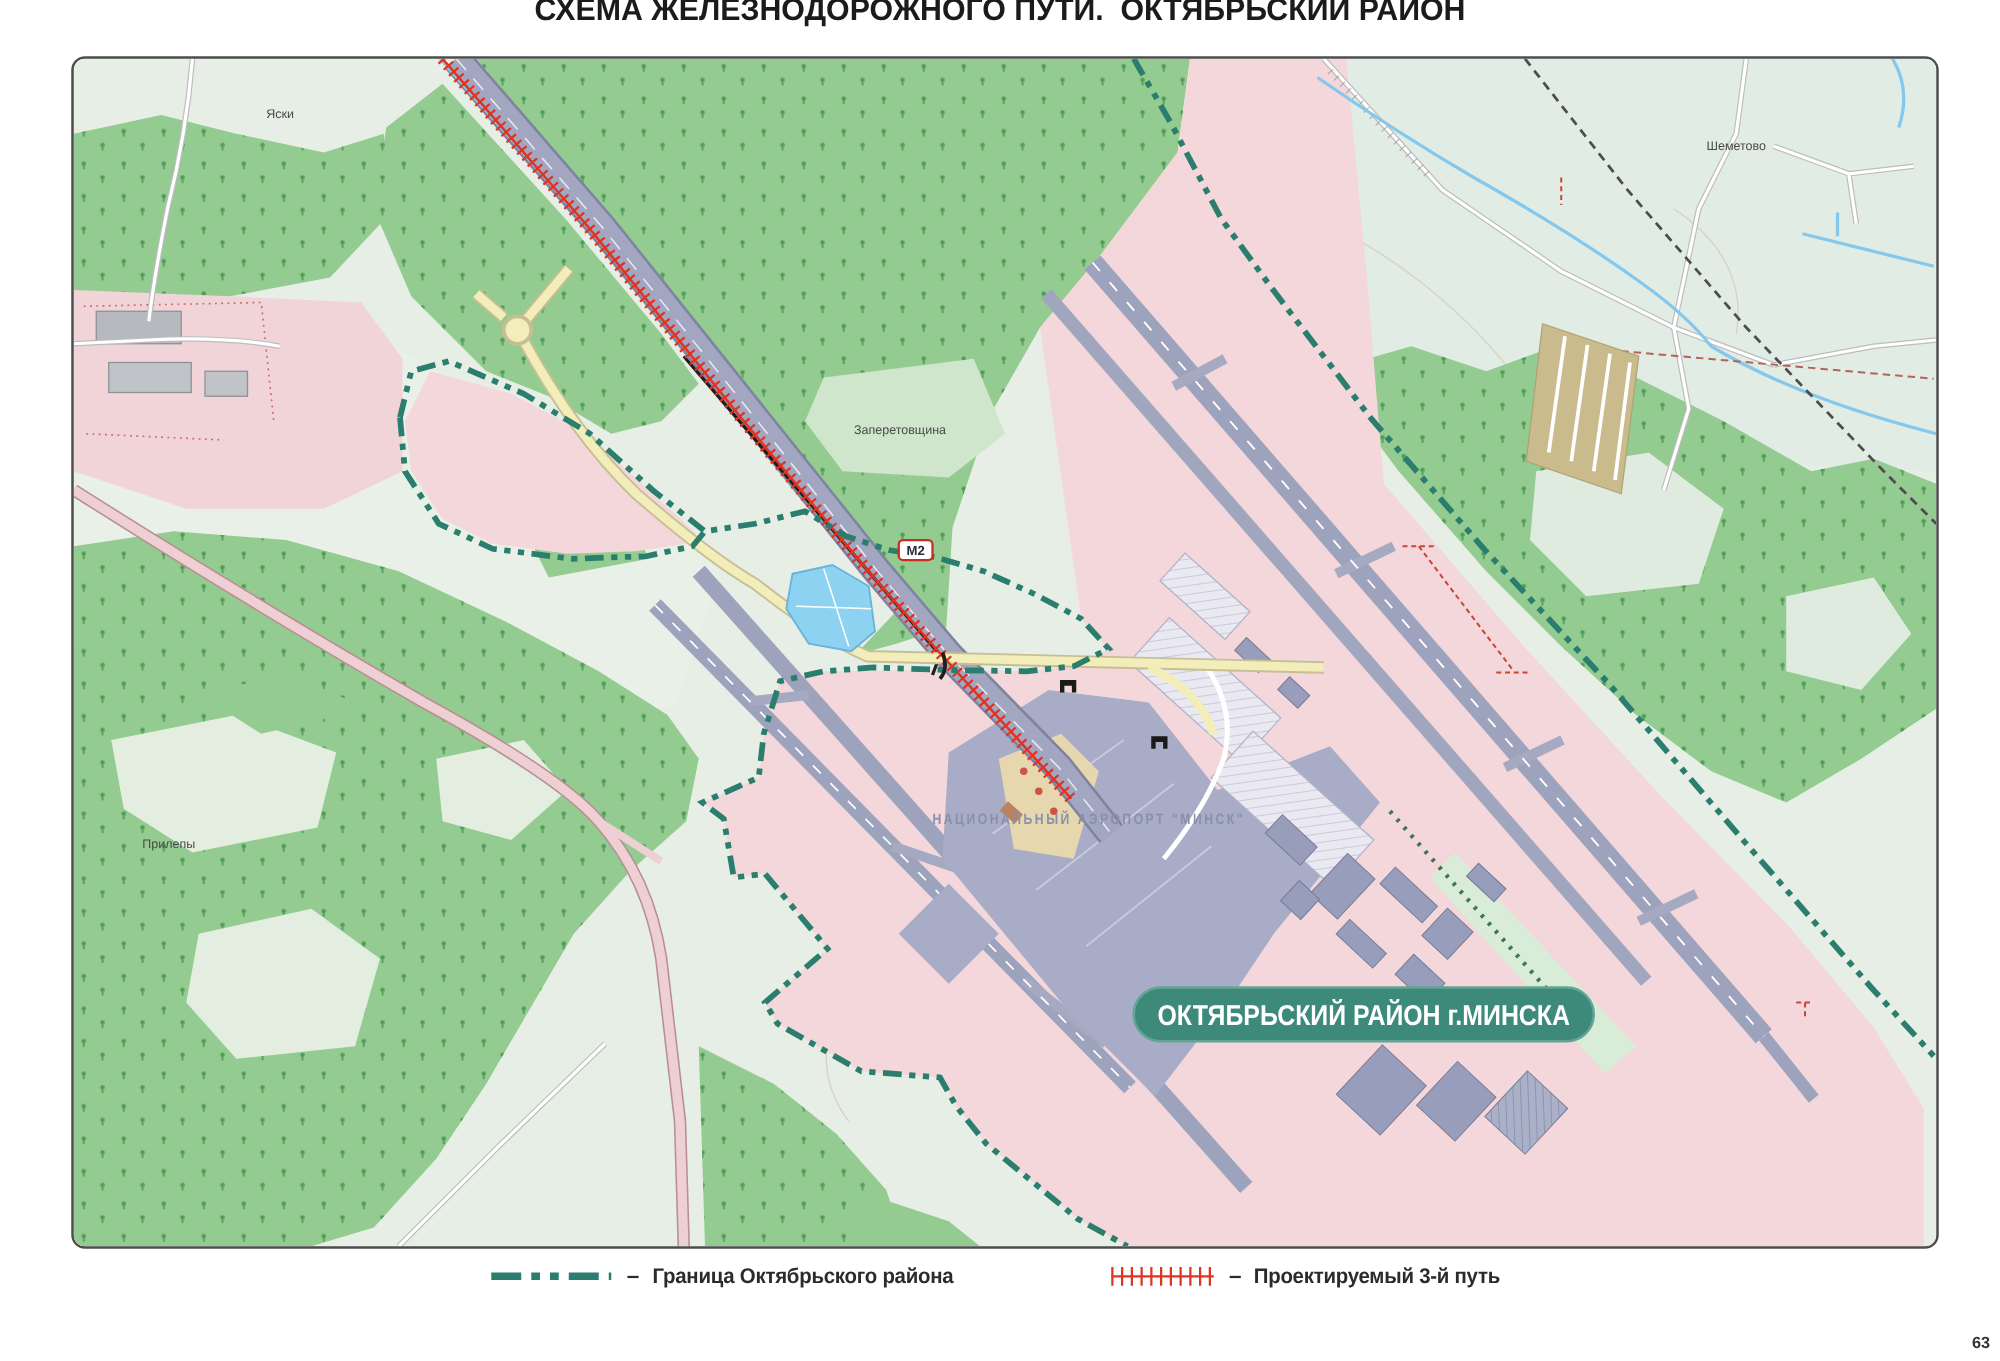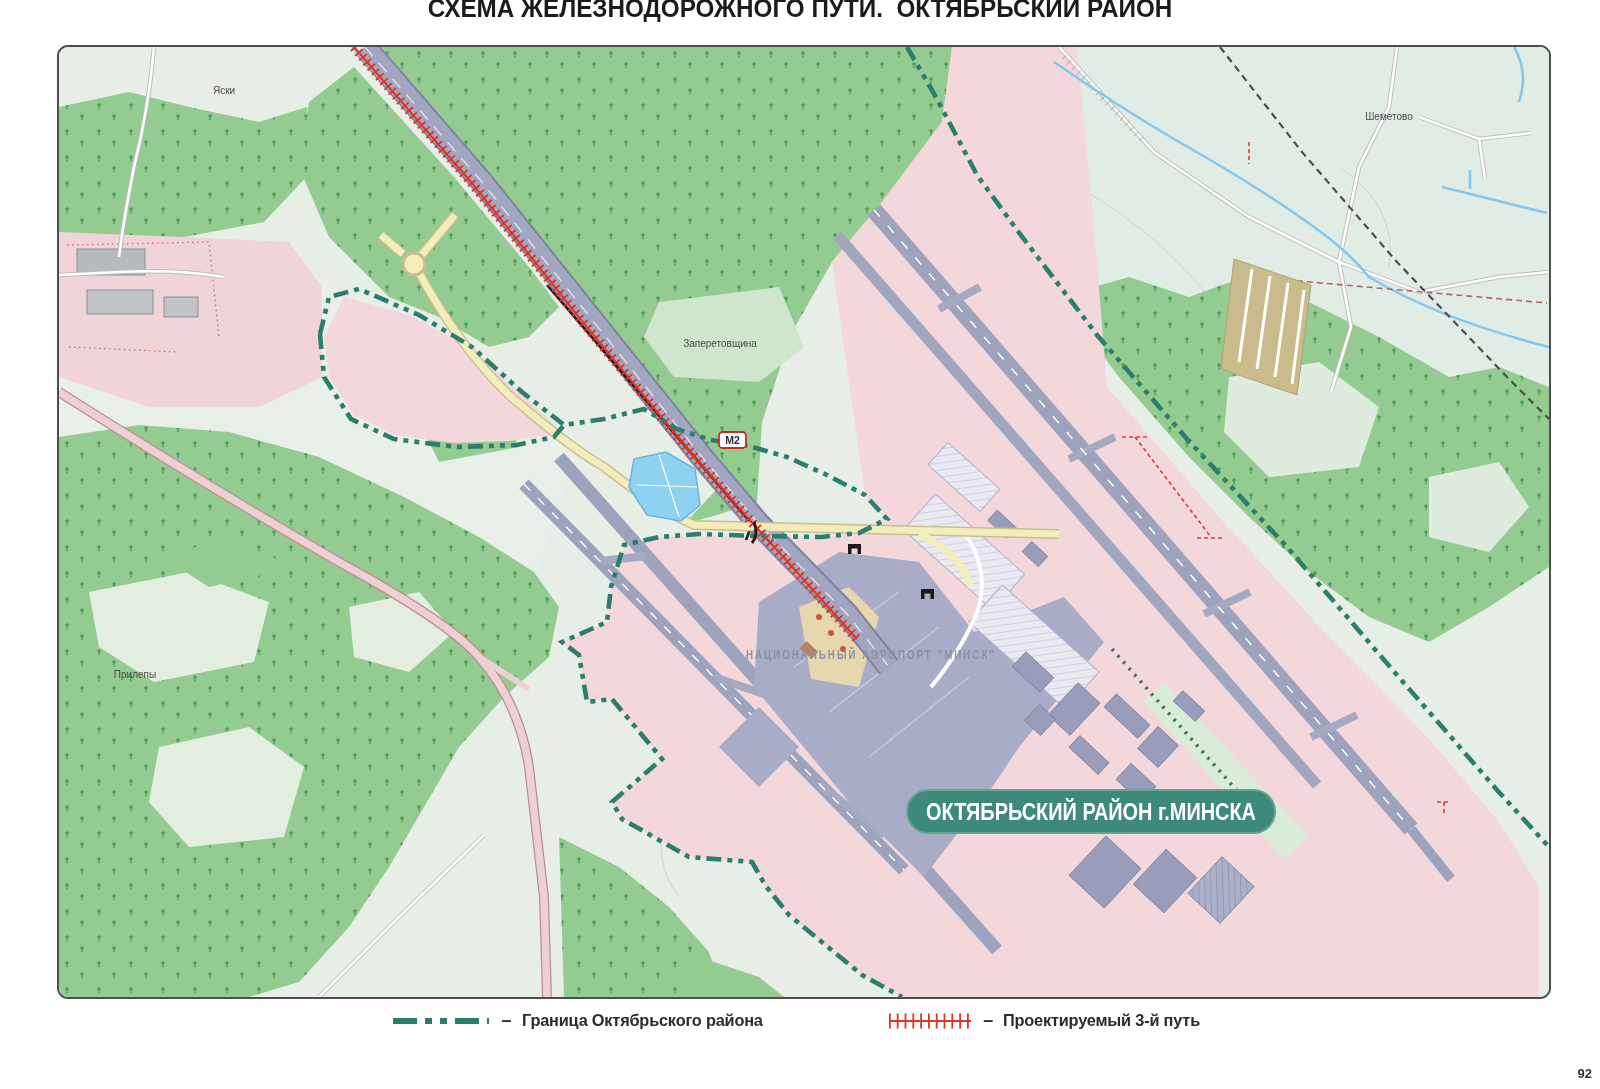--- a/index.html
+++ b/index.html
@@ -304,13 +304,13 @@
   <div class="legend-item">
     <svg width="86" height="18">
       <line x1="2" y1="9" x2="84" y2="9" stroke="#e03422" stroke-width="1.8"></line>
       <line x1="2" y1="9" x2="84" y2="9" stroke="#e03422" stroke-width="15" stroke-dasharray="1.8 6"></line>
     </svg>
     <span class="dash">–</span>
     <span class="lbl">Проектируемый 3-й путь</span>
   </div>
 </div>
 
-<div class="page-num">92</div>
+<div class="page-num">63</div>
 
 </body></html>

